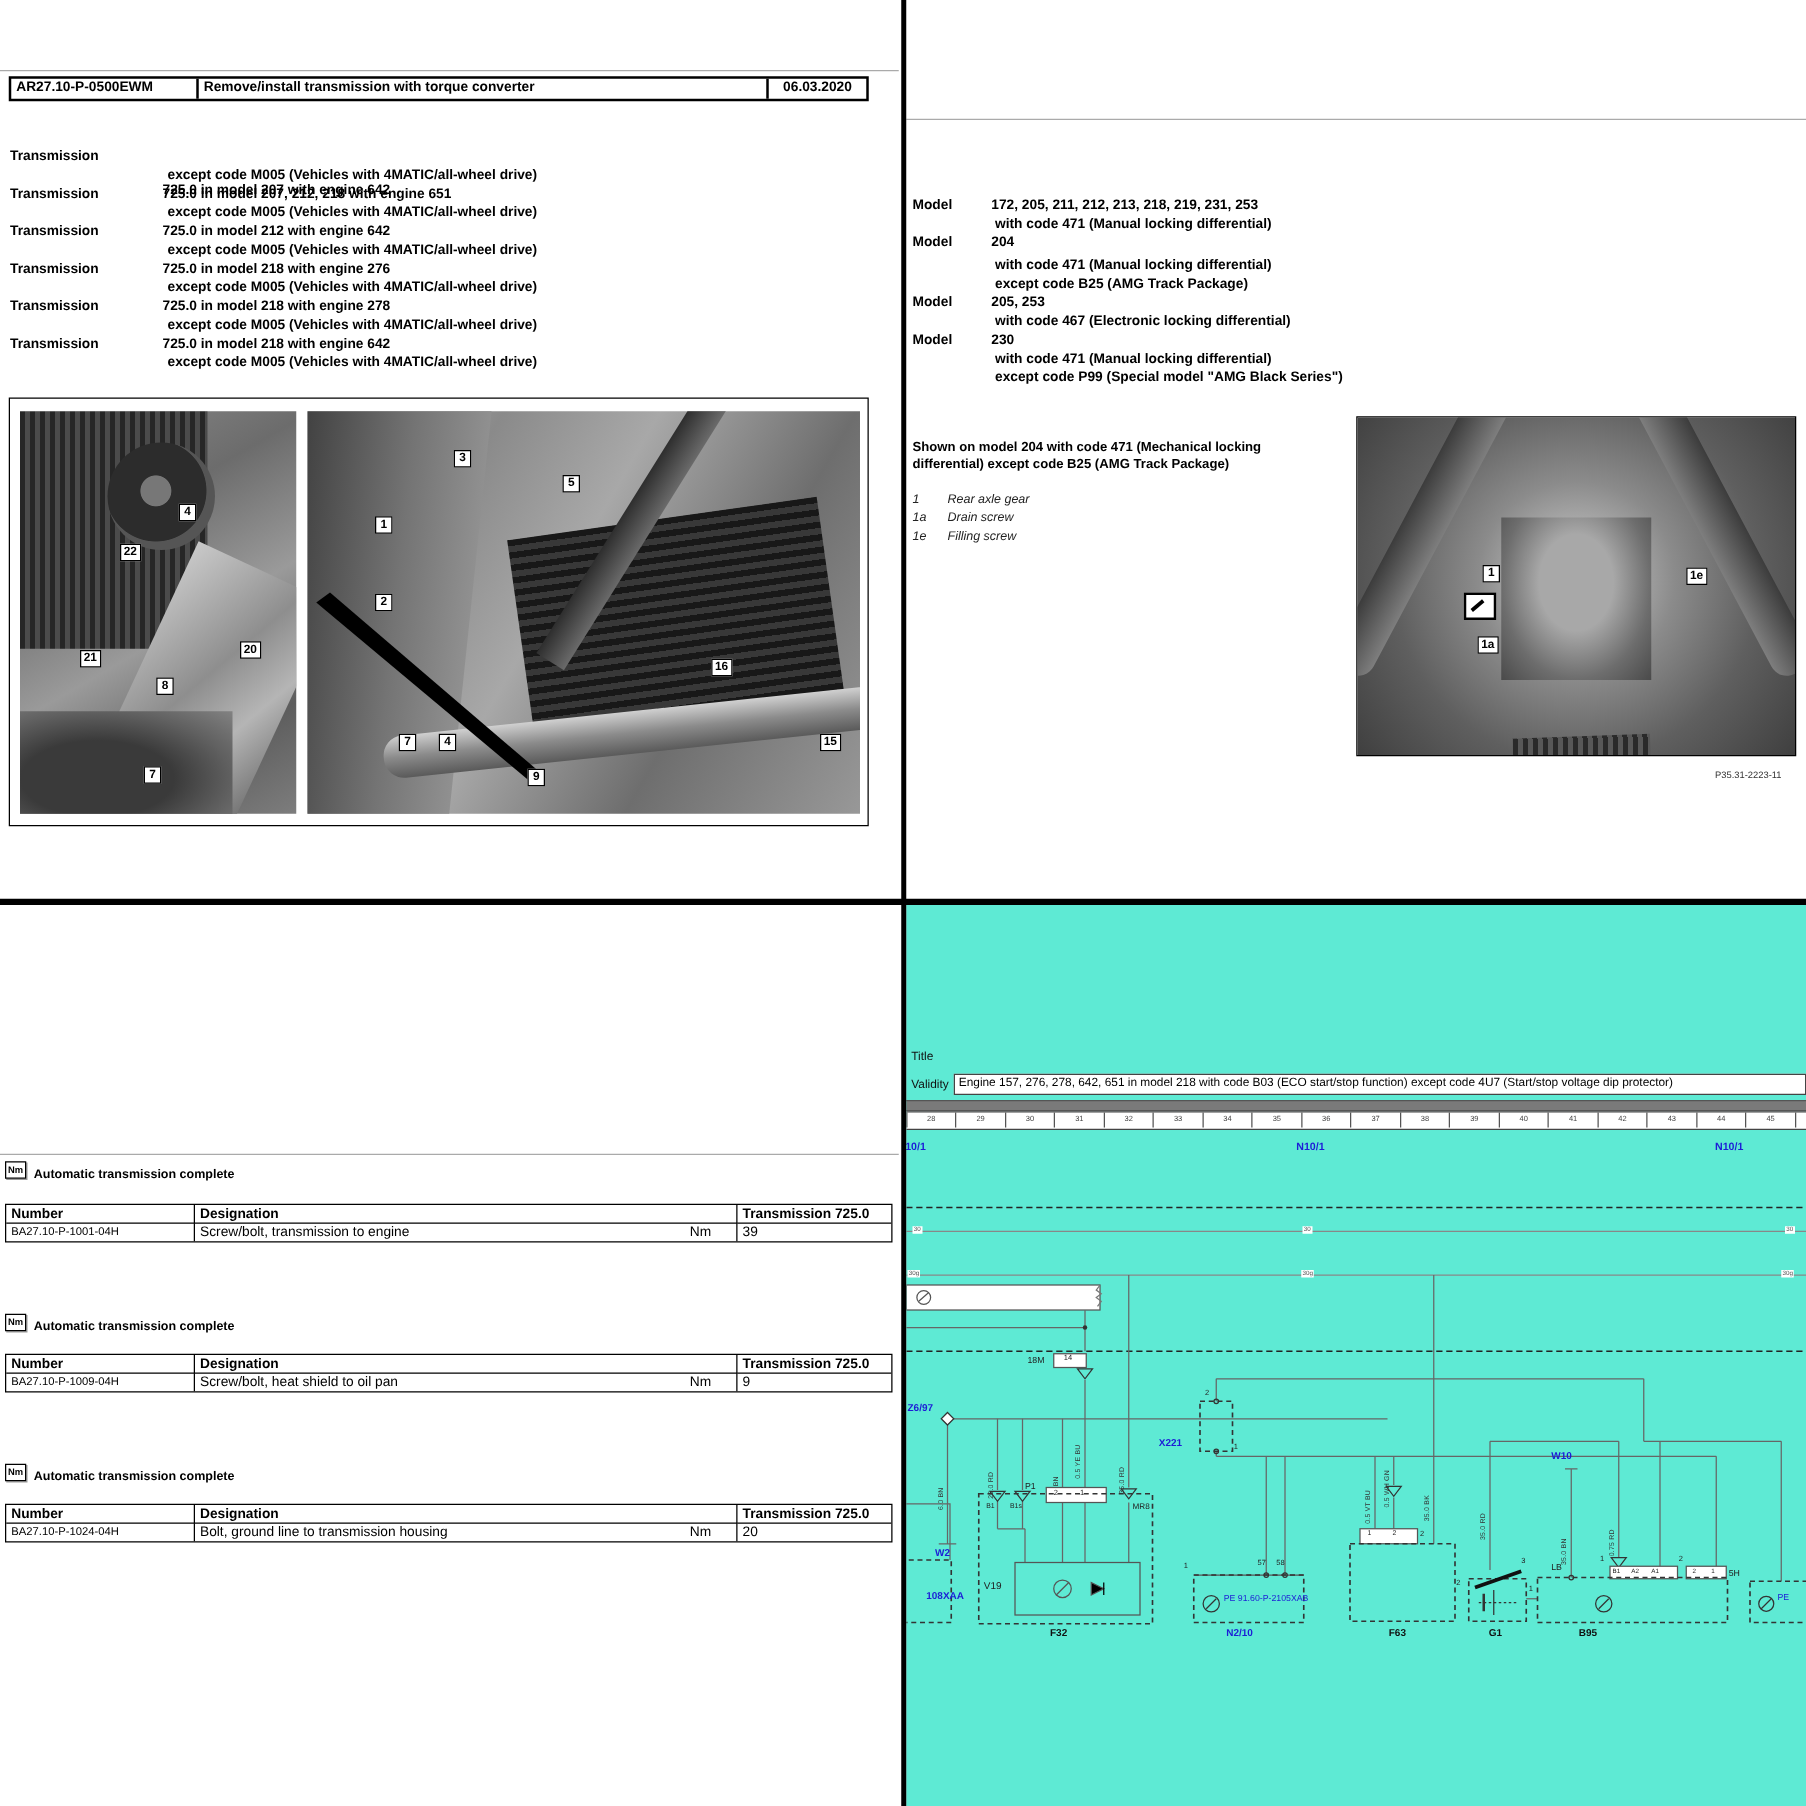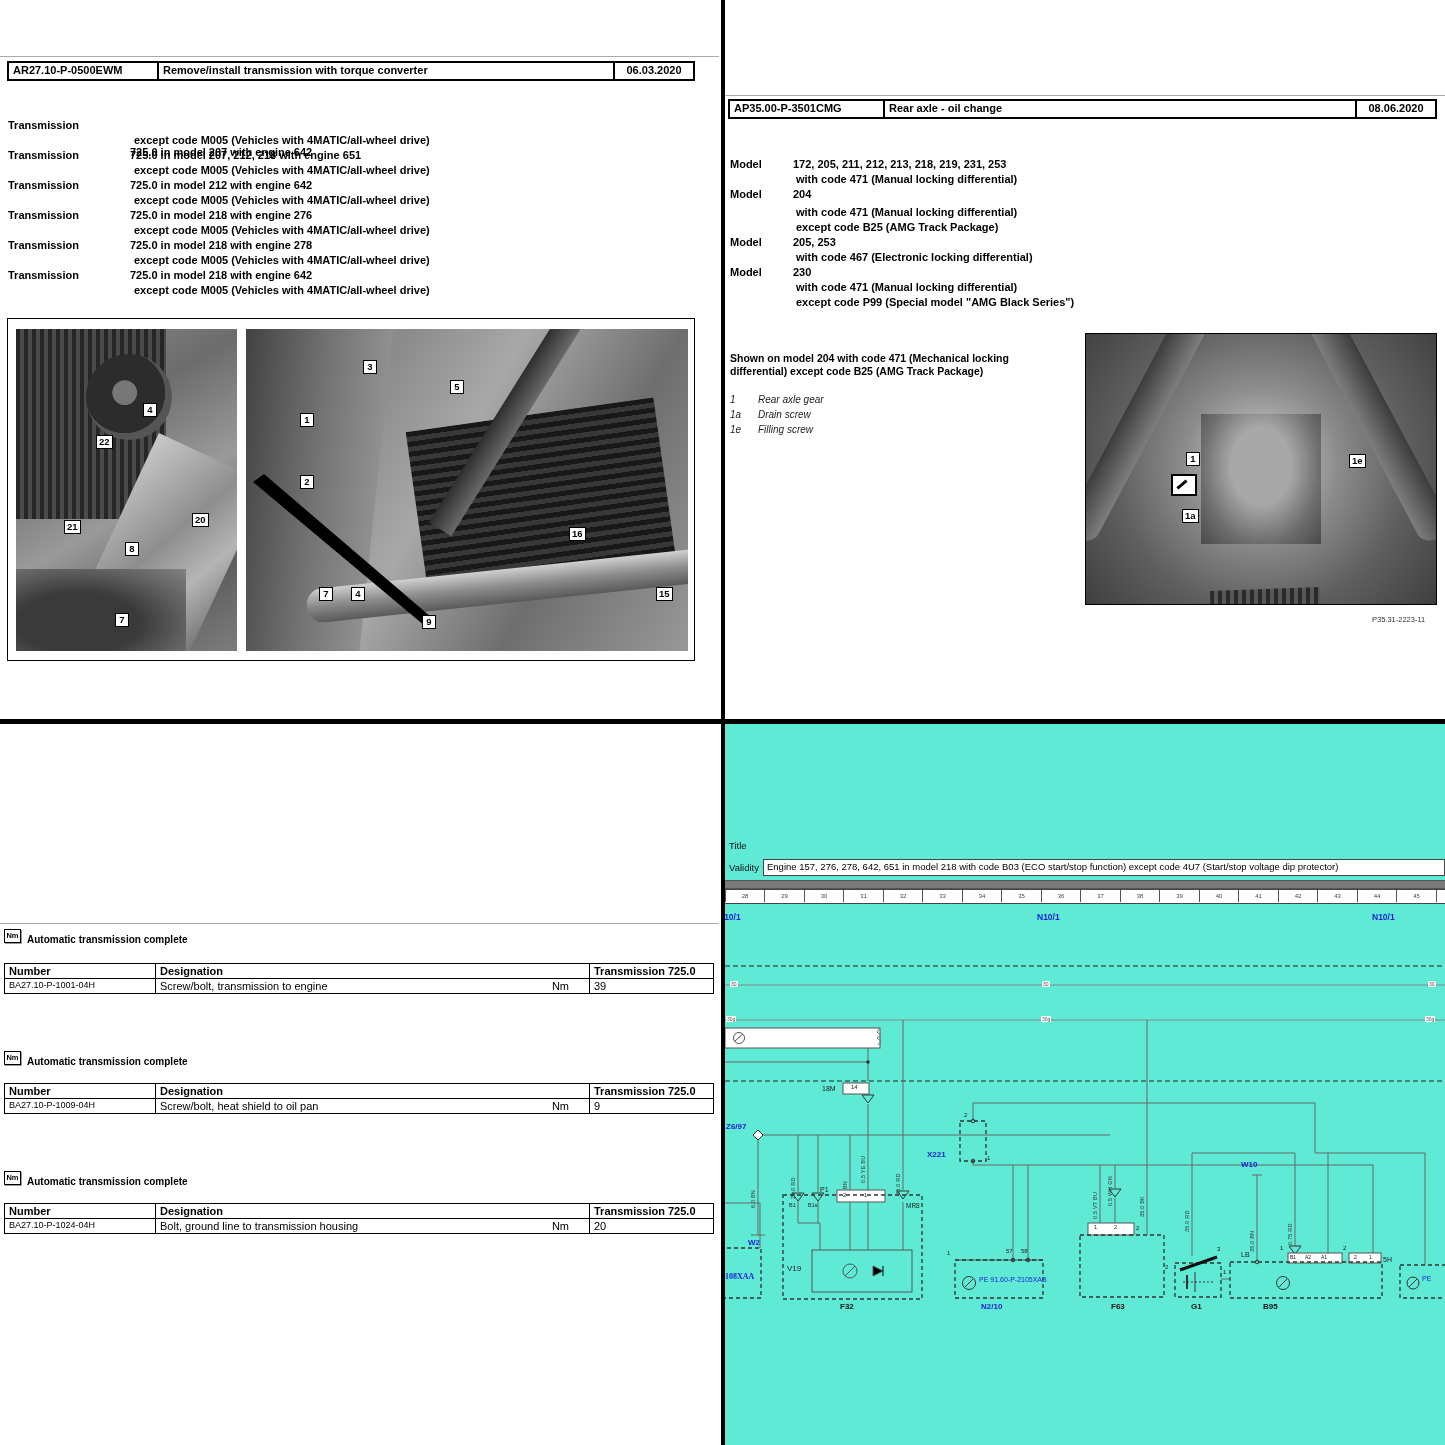--- a/index.html
+++ b/index.html
@@ -105,25 +105,20 @@
     <span class="callout" style="left:442px;top:61px;">5</span>
     <span class="callout" style="left:292px;top:94px;">1</span>
     <span class="callout" style="left:292px;top:156px;">2</span>
     <span class="callout" style="left:561px;top:208px;">16</span>
     <span class="callout" style="left:311px;top:268px;">7</span>
     <span class="callout" style="left:343px;top:268px;">4</span>
     <span class="callout" style="left:414px;top:296px;">9</span>
     <span class="callout" style="left:648px;top:268px;">15</span>
   </div>
 
-  <div class="hdr" style="left:728px;top:99px;width:709px;height:20px;">
-    <div class="c" style="width:155px;">AP35.00-P-3501CMG</div>
-    <div class="c" style="flex:1;">Rear axle - oil change</div>
-    <div class="c" style="width:78px;">08.06.2020</div>
-  </div>
 
   <div>
     <span class="lbl" style="left:730px;top:158px;">Model</span>
     <span class="val" style="left:793px;top:158px;">172, 205, 211, 212, 213, 218, 219, 231, 253</span>
     <span class="val" style="left:796px;top:173px;">with code 471 (Manual locking differential)</span>
     <span class="lbl" style="left:730px;top:188px;">Model</span>
     <span class="val" style="left:793px;top:188px;">204</span>
     <span class="val" style="left:796px;top:206px;">with code 471 (Manual locking differential)</span>
     <span class="val" style="left:796px;top:221px;">except code B25 (AMG Track Package)</span>
     <span class="lbl" style="left:730px;top:236px;">Model</span>
@@ -368,21 +363,21 @@
     <span class="bluelbl" style="left:1px;top:399px;">Z6/97</span>
     <span class="bluelbl" style="left:23px;top:515px;">W2</span>
     <span class="pinlbl" style="left:95px;top:463px;font-size:7px;">P1</span>
     <span class="pinlbl" style="left:118px;top:469px;">2</span>
     <span class="pinlbl" style="left:139px;top:469px;">1</span>
     <span class="pinlbl" style="left:64px;top:479px;font-size:5.5px;">B1</span>
     <span class="pinlbl" style="left:83px;top:479px;font-size:5.5px;">B1s</span>
     <span class="pinlbl" style="left:181px;top:479px;font-size:6.5px;">MR8</span>
     <span class="pinlbl" style="left:62px;top:541px;font-size:8px;">V19</span>
     <span class="complbl" style="left:115px;top:579px;">F32</span>
-    <span class="bluelbl" style="left:0px;top:549px;font-family:Liberation Serif, serif;">108XAA</span>
+    <span class="bluelbl" style="left:16px;top:549px;">108XAA</span>
     <span class="bluelbl" style="left:202px;top:427px;">X221</span>
     <span class="pinlbl" style="left:239px;top:389px;">2</span>
     <span class="pinlbl" style="left:262px;top:432px;">1</span>
     <span class="bluelbl" style="left:516px;top:437px;">W10</span>
     <span class="pinlbl" style="left:222px;top:527px;">1</span>
     <span class="pinlbl" style="left:281px;top:525px;">57</span>
     <span class="pinlbl" style="left:296px;top:525px;">58</span>
     <span class="bluelbl" style="left:254px;top:553px;font-size:7px;font-weight:normal;">PE 91.60-P-2105XAB</span>
     <span class="bluelbl" style="left:256px;top:579px;">N2/10</span>
     <span class="pinlbl" style="left:369px;top:501px;font-size:5.5px;">1</span>

